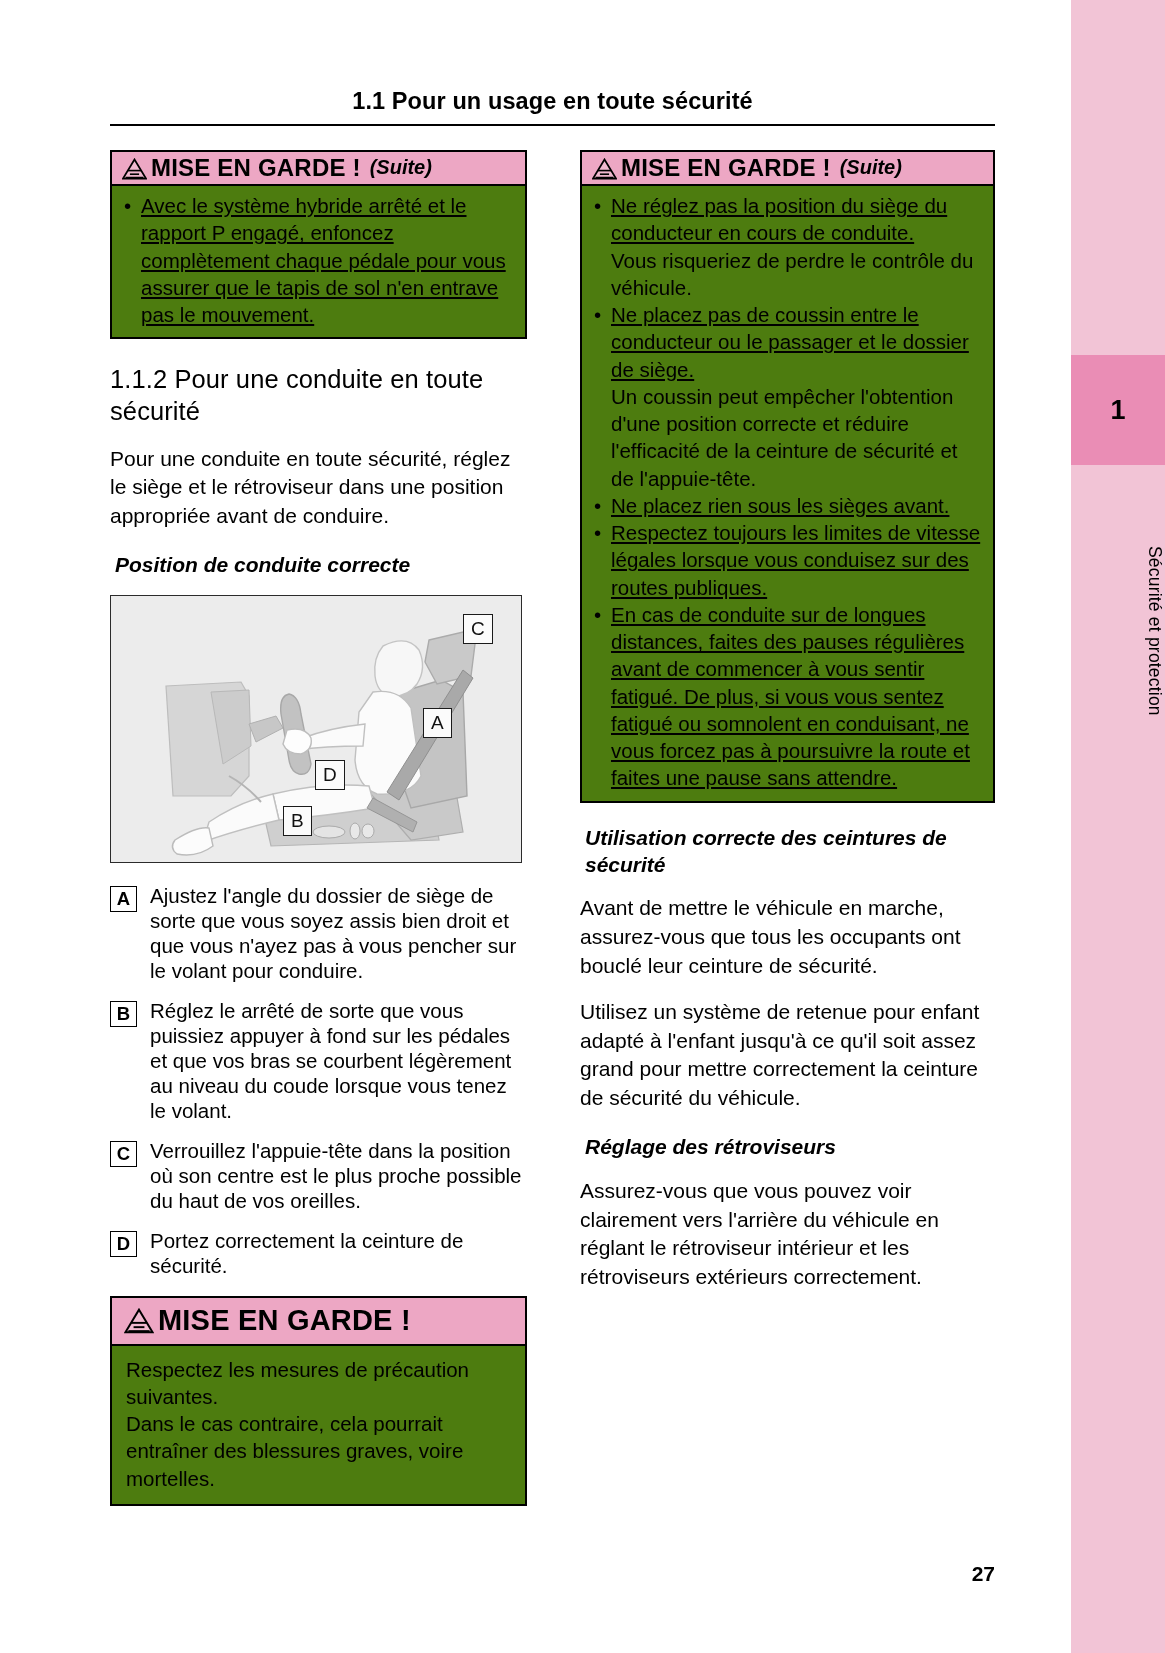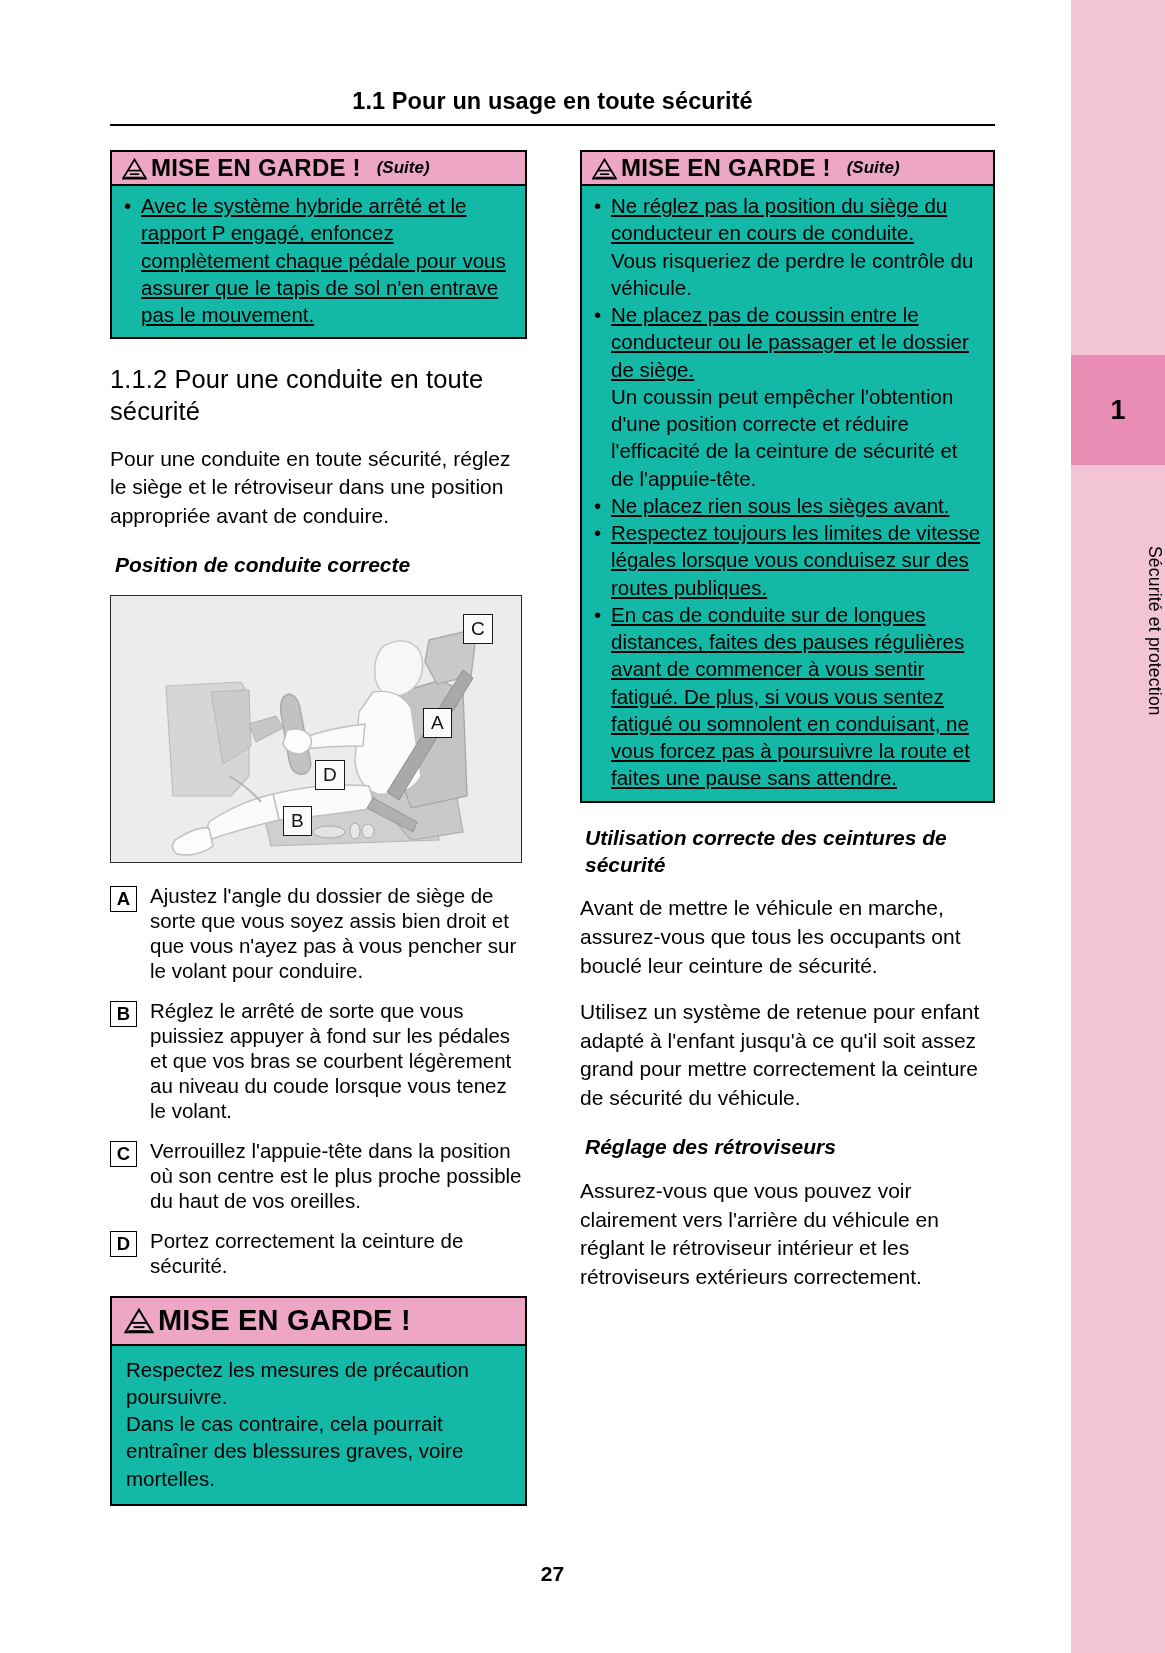--- a/index.html
+++ b/index.html
@@ -98,21 +98,21 @@
   .col-right {
     position: absolute;
     top: 150px;
     left: 580px;
     width: 415px;
   }
 
   
   .warn-box {
     border: 2.2px solid #000;
-    background: #14b8a6;
+    background: #4d7c0f;
     margin-bottom: 0;
   }
   .warn-head {
     background: #eda7c4;
     display: flex;
     align-items: center;
     padding: 3px 8px 4px 10px;
     border-bottom: 2.2px solid #000;
   }
   .warn-head.big { padding: 7px 8px 8px 12px; }
@@ -125,24 +125,24 @@
   }
   .warn-head.big .warn-tri { width: 30px; height: 26px; }
   .warn-title {
     font-size: 24px;
     font-weight: bold;
     letter-spacing: 0.2px;
     line-height: 1.05;
   }
   .warn-head.big .warn-title { font-size: 29px; }
   .warn-suite {
-    font-size: 17px;
+    font-size: 20px;
     font-style: italic;
     font-weight: bold;
-    margin-left: 16px;
+    margin-left: 9px;
     line-height: 1.05;
   }
   .warn-body {
     padding: 6px 11px 9px 12px;
   }
   .warn-body.plain { padding: 10px 11px 12px 14px; }
 
   ul.bullets { list-style: none; }
   ul.bullets > li {
     display: flex;
@@ -235,21 +235,21 @@
     font-size: 20.5px;
     line-height: 1.22;
   }
 
   
   .page-number {
     position: absolute;
     left: 110px;
     top: 1562px;
     width: 885px;
-    text-align: center;
+    text-align: right;
     font-size: 21px;
     font-weight: bold;
   }
 </style>
 </head>
 <body>
 
 <div class="page">
 
   <div class="chapter-tab">
@@ -360,21 +360,21 @@
       <div class="warn-head big">
         <svg class="warn-tri" viewBox="0 0 26 23">
           <polygon points="13,1.5 25,21.5 1,21.5" fill="#f0b8cf" stroke="#000" stroke-width="1.8"></polygon>
           <rect x="6.2" y="12.3" width="13.6" height="1.7" fill="#000"></rect>
           <rect x="8.2" y="16.1" width="9.6" height="1.7" fill="#000"></rect>
           <rect x="3.6" y="19.6" width="18.8" height="1.7" fill="#000"></rect>
         </svg>
         <span class="warn-title">MISE EN GARDE !</span>
       </div>
       <div class="warn-body plain">
-        <div class="plain-para">Respectez les mesures de précaution poursuivre.</div>
+        <div class="plain-para">Respectez les mesures de précaution suivantes.</div>
         <div class="plain-para">Dans le cas contraire, cela pourrait entraîner des blessures graves, voire mortelles.</div>
       </div>
     </div>
 
   </div>
 
   <div class="col-right">
 
     <div class="warn-box">
       <div class="warn-head">

